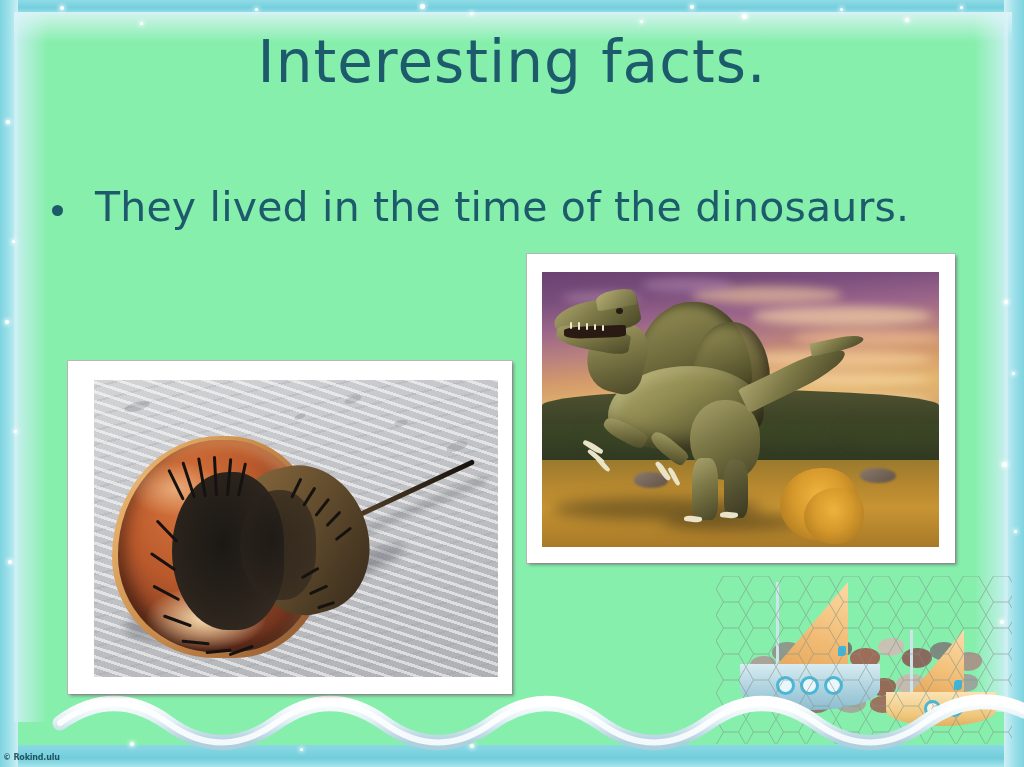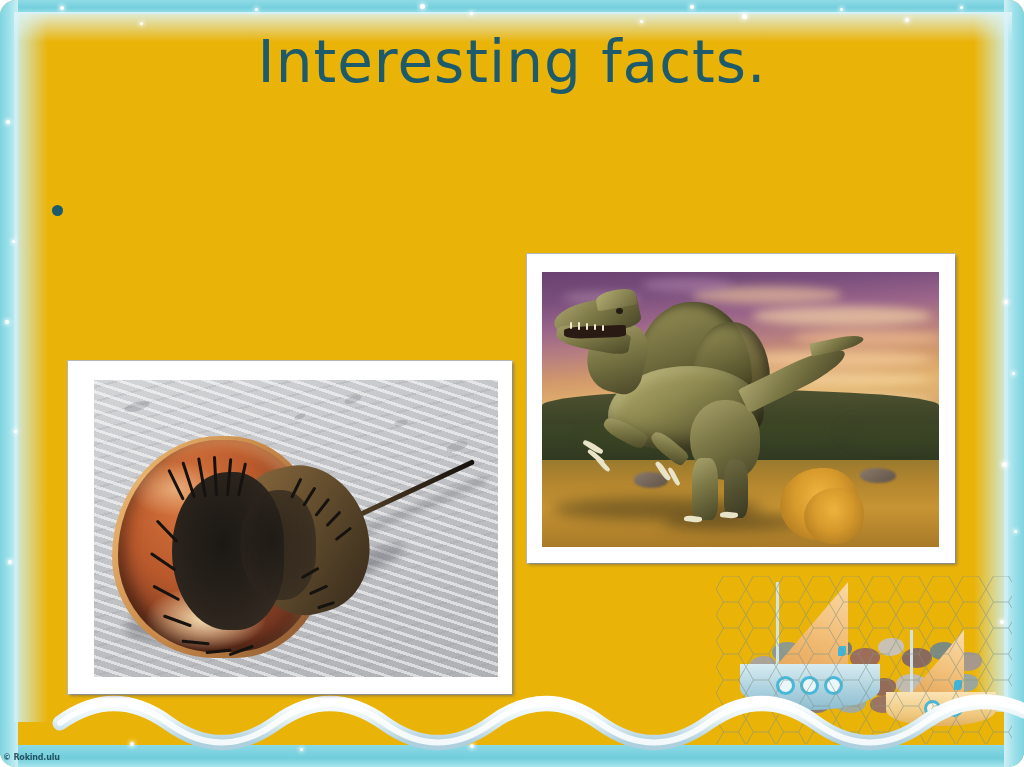--- a/index.html
+++ b/index.html
@@ -9,22 +9,21 @@
   }
   body {
     font-family: "DejaVu Sans", sans-serif;
   }
 
   #slide {
     position: relative;
     width: 1024px;
     height: 767px;
     overflow: hidden;
-    background: #eab308;
-    border-radius: 16px;
+    background: #86efac;
   }
 
   
   .frame-band {
     position: absolute;
     background: linear-gradient(180deg, #8fdbe6 0%, #74cfdd 55%, #9de2ea 100%);
     z-index: 2;
   }
   .frame-top    { left: 0;  top: 0;    width: 1024px; height: 14px; }
   .frame-bottom { left: 0;  bottom: 0; width: 1024px; height: 22px;
@@ -354,20 +353,21 @@
   <div class="sparkle" style="left:1014px;top:530px;width:3px;height:3px;"></div>
   <div class="sparkle" style="left:1000px;top:620px;width:4px;height:4px;"></div>
   <div class="sparkle" style="left:130px;top:742px;width:4px;height:4px;"></div>
   <div class="sparkle" style="left:300px;top:748px;width:3px;height:3px;"></div>
   <div class="sparkle" style="left:470px;top:744px;width:4px;height:4px;"></div>
 
   <div id="title">Interesting facts.</div>
 
   <div id="bullet-row">
     <div id="bullet-dot"></div>
+    <div id="bullet-text">They lived in the time of the dinosaurs.</div>
   </div>
 
   <div id="crab-frame" class="photo-frame">
     <div id="crab-photo" class="photo-inner">
       <div class="sand"></div>
 
       <div class="sand-dapple" style="left:30px;top:22px;width:26px;height:9px;transform:rotate(-16deg);"></div>
       <div class="sand-dapple" style="left:250px;top:16px;width:18px;height:7px;transform:rotate(-20deg);"></div>
       <div class="sand-dapple" style="left:300px;top:40px;width:14px;height:6px;transform:rotate(-12deg);"></div>
       <div class="sand-dapple" style="left:352px;top:62px;width:22px;height:9px;transform:rotate(-18deg);"></div>

